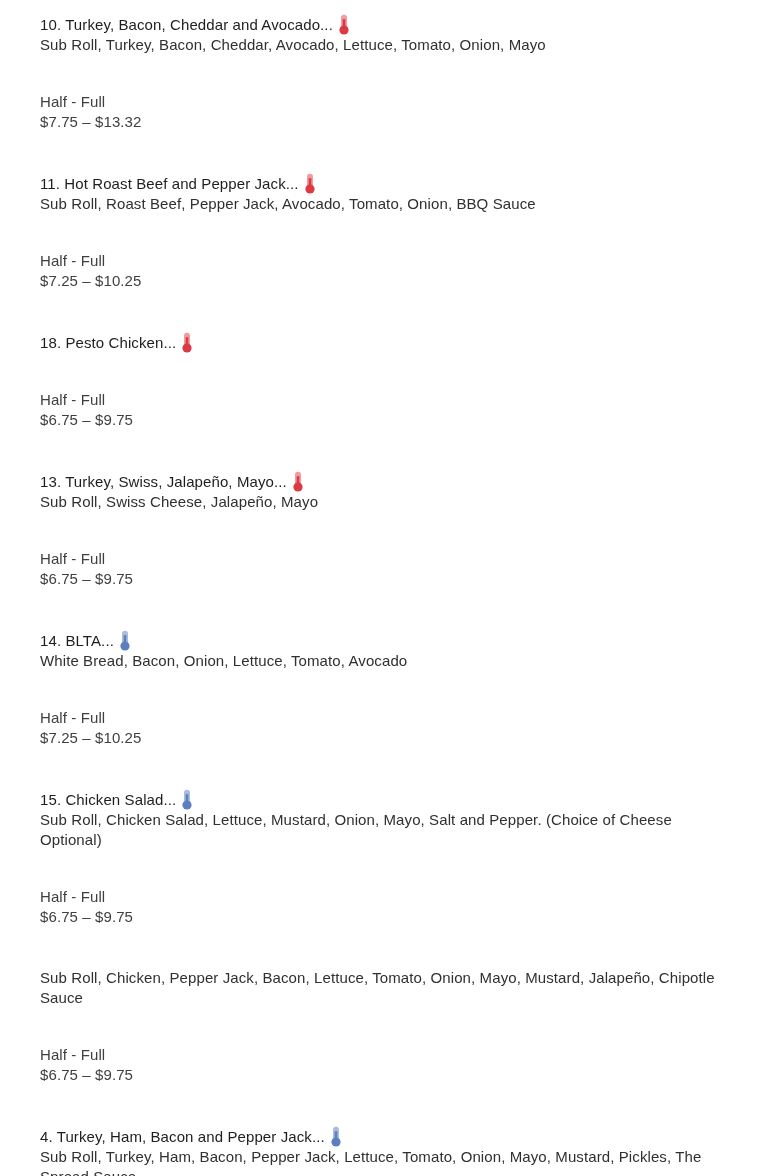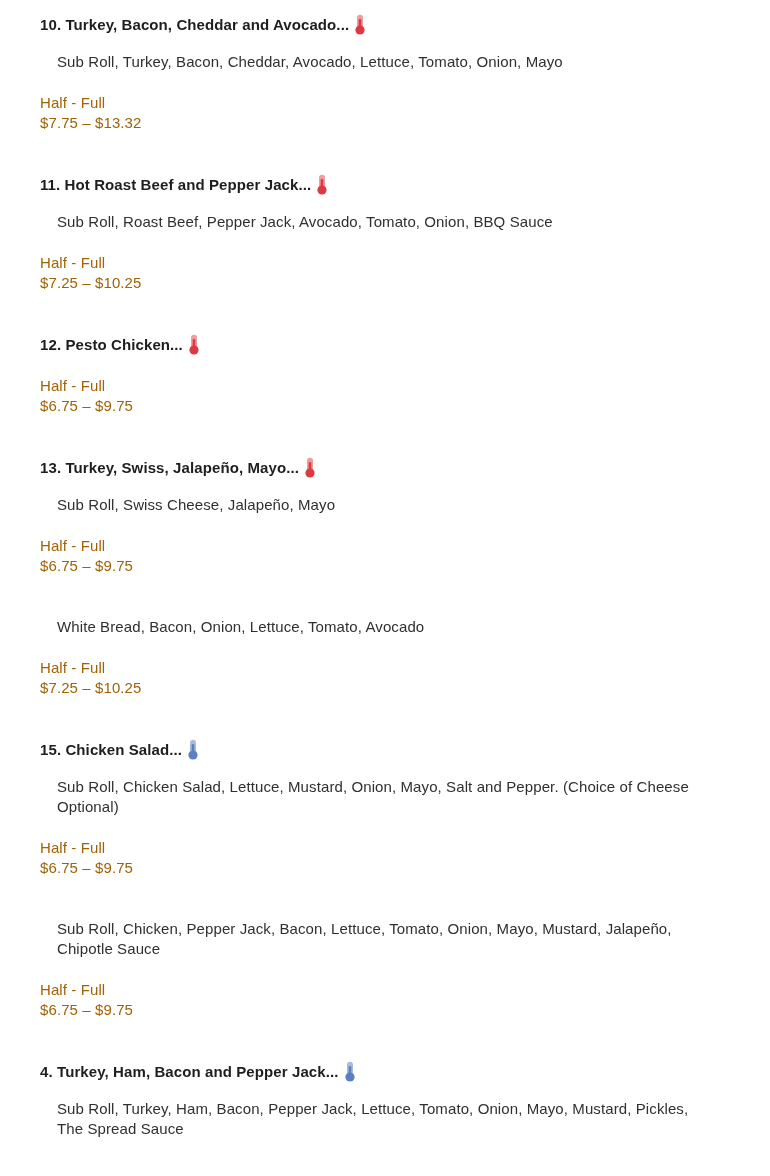--- a/index.html
+++ b/index.html
@@ -13,46 +13,46 @@
     font-family: "Liberation Sans", sans-serif;
     -webkit-font-smoothing: antialiased;
   }
   .menu-list { width: 690px; }
   .item { margin: 0 0 41px 0; }
   .item:last-child { margin-bottom: 0; }
   .title {
     margin: 0;
     font-size: 15px;
     line-height: 21px;
-    font-weight: 700;
+    font-weight: 400;
     color: #1e1e1e;
     letter-spacing: 0.1px;
     display: flex;
     align-items: center;
   }
   .thermo {
     display: inline-block;
     width: 12px;
     height: 21px;
     margin-left: 5px;
     flex: 0 0 auto;
   }
   .thermo svg { display: block; }
   .desc {
-    margin: 17px;
+    margin: 0;
     font-size: 15px;
     line-height: 20px;
     color: #303030;
     letter-spacing: 0.1px;
   }
   .pricing {
-    margin-top: 21px;
+    margin-top: 37px;
     font-size: 15px;
     line-height: 20px;
-    color: #a16207;
+    color: #404040;
     letter-spacing: 0.1px;
   }
 </style>
 </head>
 <body>
 
 <main class="menu-list" id="menu-list">
   <article class="item">
     <h3 class="title">
       <span class="title-text">10. Turkey, Bacon, Cheddar and Avocado...</span>
@@ -84,21 +84,21 @@
     </h3>
     <p class="desc">Sub Roll, Roast Beef, Pepper Jack, Avocado, Tomato, Onion, BBQ Sauce</p>
     <div class="pricing">
       <div class="sizes">Half - Full</div>
       <div class="price">$7.25 – $10.25</div>
     </div>
   </article>
 
   <article class="item">
     <h3 class="title">
-      <span class="title-text">12. Pesto Chicken...</span>
+      <span class="title-text">18. Pesto Chicken...</span>
       <span class="thermo">
         <svg width="12" height="21" viewBox="0 0 12 21" xmlns="http://www.w3.org/2000/svg">
           <rect class="t-tube" x="3" y="0.8" width="6" height="13.8" rx="3" fill="#f29a9d"></rect>
           <circle class="t-bulb" cx="6" cy="16" r="4.6" fill="#dc3a42"></circle>
           <rect class="t-stem" x="4.7" y="5.2" width="2.6" height="10" fill="#dc3a42"></rect>
         </svg>
       </span>
     </h3>
     <div class="pricing">
       <div class="sizes">Half - Full</div>
@@ -118,20 +118,30 @@
       </span>
     </h3>
     <p class="desc">Sub Roll, Swiss Cheese, Jalapeño, Mayo</p>
     <div class="pricing">
       <div class="sizes">Half - Full</div>
       <div class="price">$6.75 – $9.75</div>
     </div>
   </article>
 
   <article class="item">
+    <h3 class="title">
+      <span class="title-text">14. BLTA...</span>
+      <span class="thermo">
+        <svg width="12" height="21" viewBox="0 0 12 21" xmlns="http://www.w3.org/2000/svg">
+          <rect class="t-tube" x="3" y="0.8" width="6" height="13.8" rx="3" fill="#a9bce0"></rect>
+          <circle class="t-bulb" cx="6" cy="16" r="4.6" fill="#5d7fc0"></circle>
+          <rect class="t-stem" x="4.7" y="5.2" width="2.6" height="10" fill="#5d7fc0"></rect>
+        </svg>
+      </span>
+    </h3>
     <p class="desc">White Bread, Bacon, Onion, Lettuce, Tomato, Avocado</p>
     <div class="pricing">
       <div class="sizes">Half - Full</div>
       <div class="price">$7.25 – $10.25</div>
     </div>
   </article>
 
   <article class="item">
     <h3 class="title">
       <span class="title-text">15. Chicken Salad...</span>

